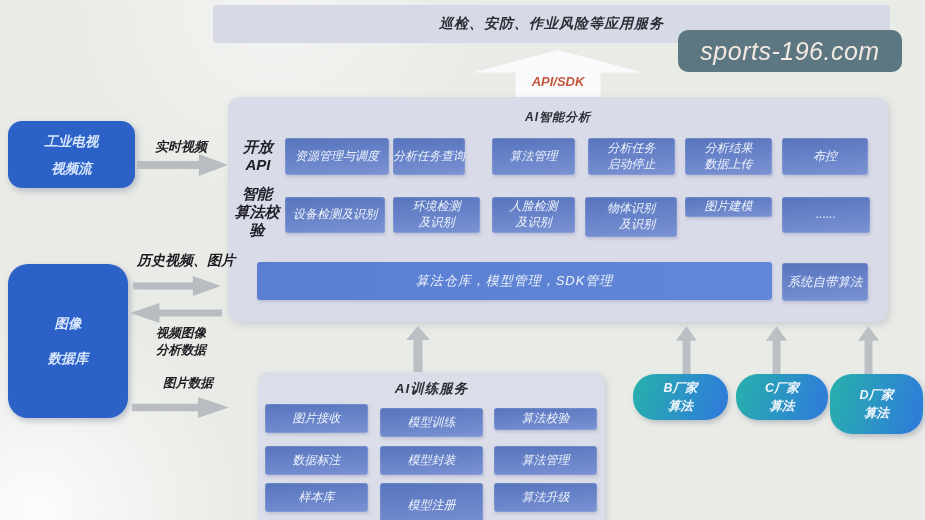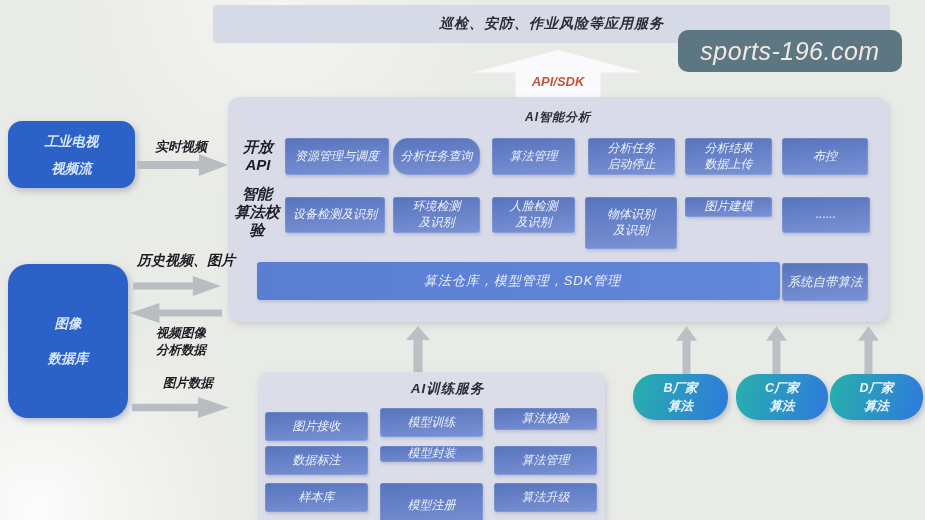--- a/index.html
+++ b/index.html
@@ -26,21 +26,20 @@
   .side-label{color:#1e1e26;font-size:15px;font-weight:bold;line-height:1.2;}
   .btn{
     background:linear-gradient(175deg,#5674bd 0%,#7089cd 70%,#7b93d4 100%);
     border-radius:3px;color:#eef3fb;font-size:12px;line-height:1.3;
     box-shadow:inset 0 0 0 1px rgba(255,255,255,.12),1px 2px 3px rgba(120,130,160,.3);
   }
   .bar{
     background:linear-gradient(90deg,#5a7ed2,#6287d8);
     border-radius:3px;color:#eef3fb;font-size:13px;letter-spacing:1px;
     box-shadow:1px 2px 3px rgba(120,130,160,.3);
-    padding-left:8px;
   }
   .srcbox{
     background:#2c62c8;color:#d7e6fb;font-size:13.5px;font-weight:bold;
     box-shadow:2px 3px 6px rgba(130,140,165,.5);
   }
   .vendor{
     background:linear-gradient(105deg,#27b1ab 0%,#2e7ed8 90%);
     border-radius:22px;color:#f0f6fb;font-size:12.5px;font-weight:bold;line-height:1.45;
     box-shadow:2px 3px 5px rgba(130,140,160,.45);
   }
@@ -73,36 +72,36 @@
   </div>
 
   <div class="abs big-arrow" style="left:473px;top:50px;width:170px;height:47px;"></div>
   <div class="abs api-label center" style="left:515px;top:72px;width:86px;height:18px;">API/SDK</div>
 
   <div class="abs panel" style="left:228px;top:97px;width:660px;height:225px;">
     <div class="abs panel-title center" style="left:0;top:11px;width:100%;height:18px;">AI智能分析</div>
 
     <div class="abs side-label center" style="left:4px;top:50px;width:52px;height:18px;">开放API</div>
     <div class="abs btn center pre" style="left:57px;top:41px;width:104px;height:37px;">资源管理与调度</div>
-    <div class="abs btn center pre" style="left:165px;top:41px;width:87px;height:37px;border-radius:15px;">分析任务查询</div>
+    <div class="abs btn center pre" style="left:165px;top:41px;width:72px;height:37px;">分析任务查询</div>
     <div class="abs btn center pre" style="left:264px;top:41px;width:83px;height:37px;">算法管理</div>
     <div class="abs btn center pre" style="left:360px;top:41px;width:87px;height:37px;">分析任务
 启动停止</div>
     <div class="abs btn center pre" style="left:457px;top:41px;width:87px;height:37px;">分析结果
 数据上传</div>
     <div class="abs btn center pre" style="left:554px;top:41px;width:86px;height:37px;">布控</div>
 
     <div class="abs side-label center pre" style="left:0;top:99px;width:58px;height:32px;">智能
 算法校验</div>
     <div class="abs btn center pre" style="left:57px;top:100px;width:100px;height:36px;">设备检测及识别</div>
     <div class="abs btn center pre" style="left:165px;top:100px;width:87px;height:36px;">环境检测
 及识别</div>
     <div class="abs btn center pre" style="left:264px;top:100px;width:83px;height:36px;">人脸检测
 及识别</div>
-    <div class="abs btn center pre" style="left:357px;top:100px;width:92px;height:52px;">物体识别
+    <div class="abs btn center pre" style="left:357px;top:100px;width:92px;height:40px;text-align:right;">物体识别
 及识别</div>
     <div class="abs btn center pre" style="left:457px;top:100px;width:87px;height:20px;">图片建模</div>
     <div class="abs btn center pre" style="left:554px;top:100px;width:88px;height:36px;">......</div>
 
     <div class="abs bar center" style="left:29px;top:165px;width:515px;height:38px;">算法仓库，模型管理，SDK管理</div>
     <div class="abs btn center" style="left:554px;top:166px;width:86px;height:38px;font-size:12.5px;">系统自带算法</div>
   </div>
 
   <div class="abs srcbox center pre" style="left:8px;top:121px;width:127px;height:67px;border-radius:14px;line-height:2;">工业电视
 视频流</div>
@@ -121,32 +120,32 @@
 
   <div class="abs flow-label center" style="left:156px;top:375px;width:64px;height:16px;font-size:12.5px;">图片数据</div>
   <div class="abs arrow-right" style="left:132px;top:397px;width:97px;height:21px;"></div>
 
   <div class="abs arrow-up" style="left:406px;top:326px;width:24px;height:47px;"></div>
   <div class="abs arrow-up" style="left:676px;top:326px;width:21px;height:49px;"></div>
   <div class="abs arrow-up" style="left:766px;top:326px;width:21px;height:49px;"></div>
   <div class="abs arrow-up" style="left:858px;top:326px;width:21px;height:49px;"></div>
 
   <div class="abs panel" style="left:258px;top:372px;width:347px;height:148px;border-radius:10px 10px 0 0;background:#dbdee9;">
-    <div class="abs panel-title center" style="left:16px;top:8px;width:100%;height:18px;font-size:13.5px;">AI训练服务</div>
-    <div class="abs btn center" style="left:7px;top:40px;width:103px;height:29px;">图片接收</div>
+    <div class="abs panel-title center" style="left:0;top:8px;width:100%;height:18px;font-size:13.5px;">AI训练服务</div>
+    <div class="abs btn center" style="left:7px;top:32px;width:103px;height:29px;">图片接收</div>
     <div class="abs btn center" style="left:122px;top:36px;width:103px;height:29px;">模型训练</div>
     <div class="abs btn center" style="left:236px;top:36px;width:103px;height:22px;">算法校验</div>
     <div class="abs btn center" style="left:7px;top:74px;width:103px;height:29px;">数据标注</div>
-    <div class="abs btn center" style="left:122px;top:74px;width:103px;height:16px;">模型封装</div>
+    <div class="abs btn center" style="left:122px;top:74px;width:103px;height:29px;">模型封装</div>
     <div class="abs btn center" style="left:236px;top:74px;width:103px;height:29px;">算法管理</div>
     <div class="abs btn center" style="left:7px;top:111px;width:103px;height:29px;">样本库</div>
     <div class="abs btn center" style="left:122px;top:111px;width:103px;height:45px;">模型注册</div>
     <div class="abs btn center" style="left:236px;top:111px;width:103px;height:29px;">算法升级</div>
   </div>
 
   <div class="abs vendor center pre" style="left:633px;top:374px;width:95px;height:46px;">B厂家
 算法</div>
   <div class="abs vendor center pre" style="left:736px;top:374px;width:92px;height:46px;">C厂家
 算法</div>
-  <div class="abs vendor center pre" style="left:830px;top:374px;width:93px;height:46px;">D厂家
+  <div class="abs vendor center pre" style="left:830px;top:374px;width:93px;height:60px;">D厂家
 算法</div>
 
 </div>
 
 </body></html>

